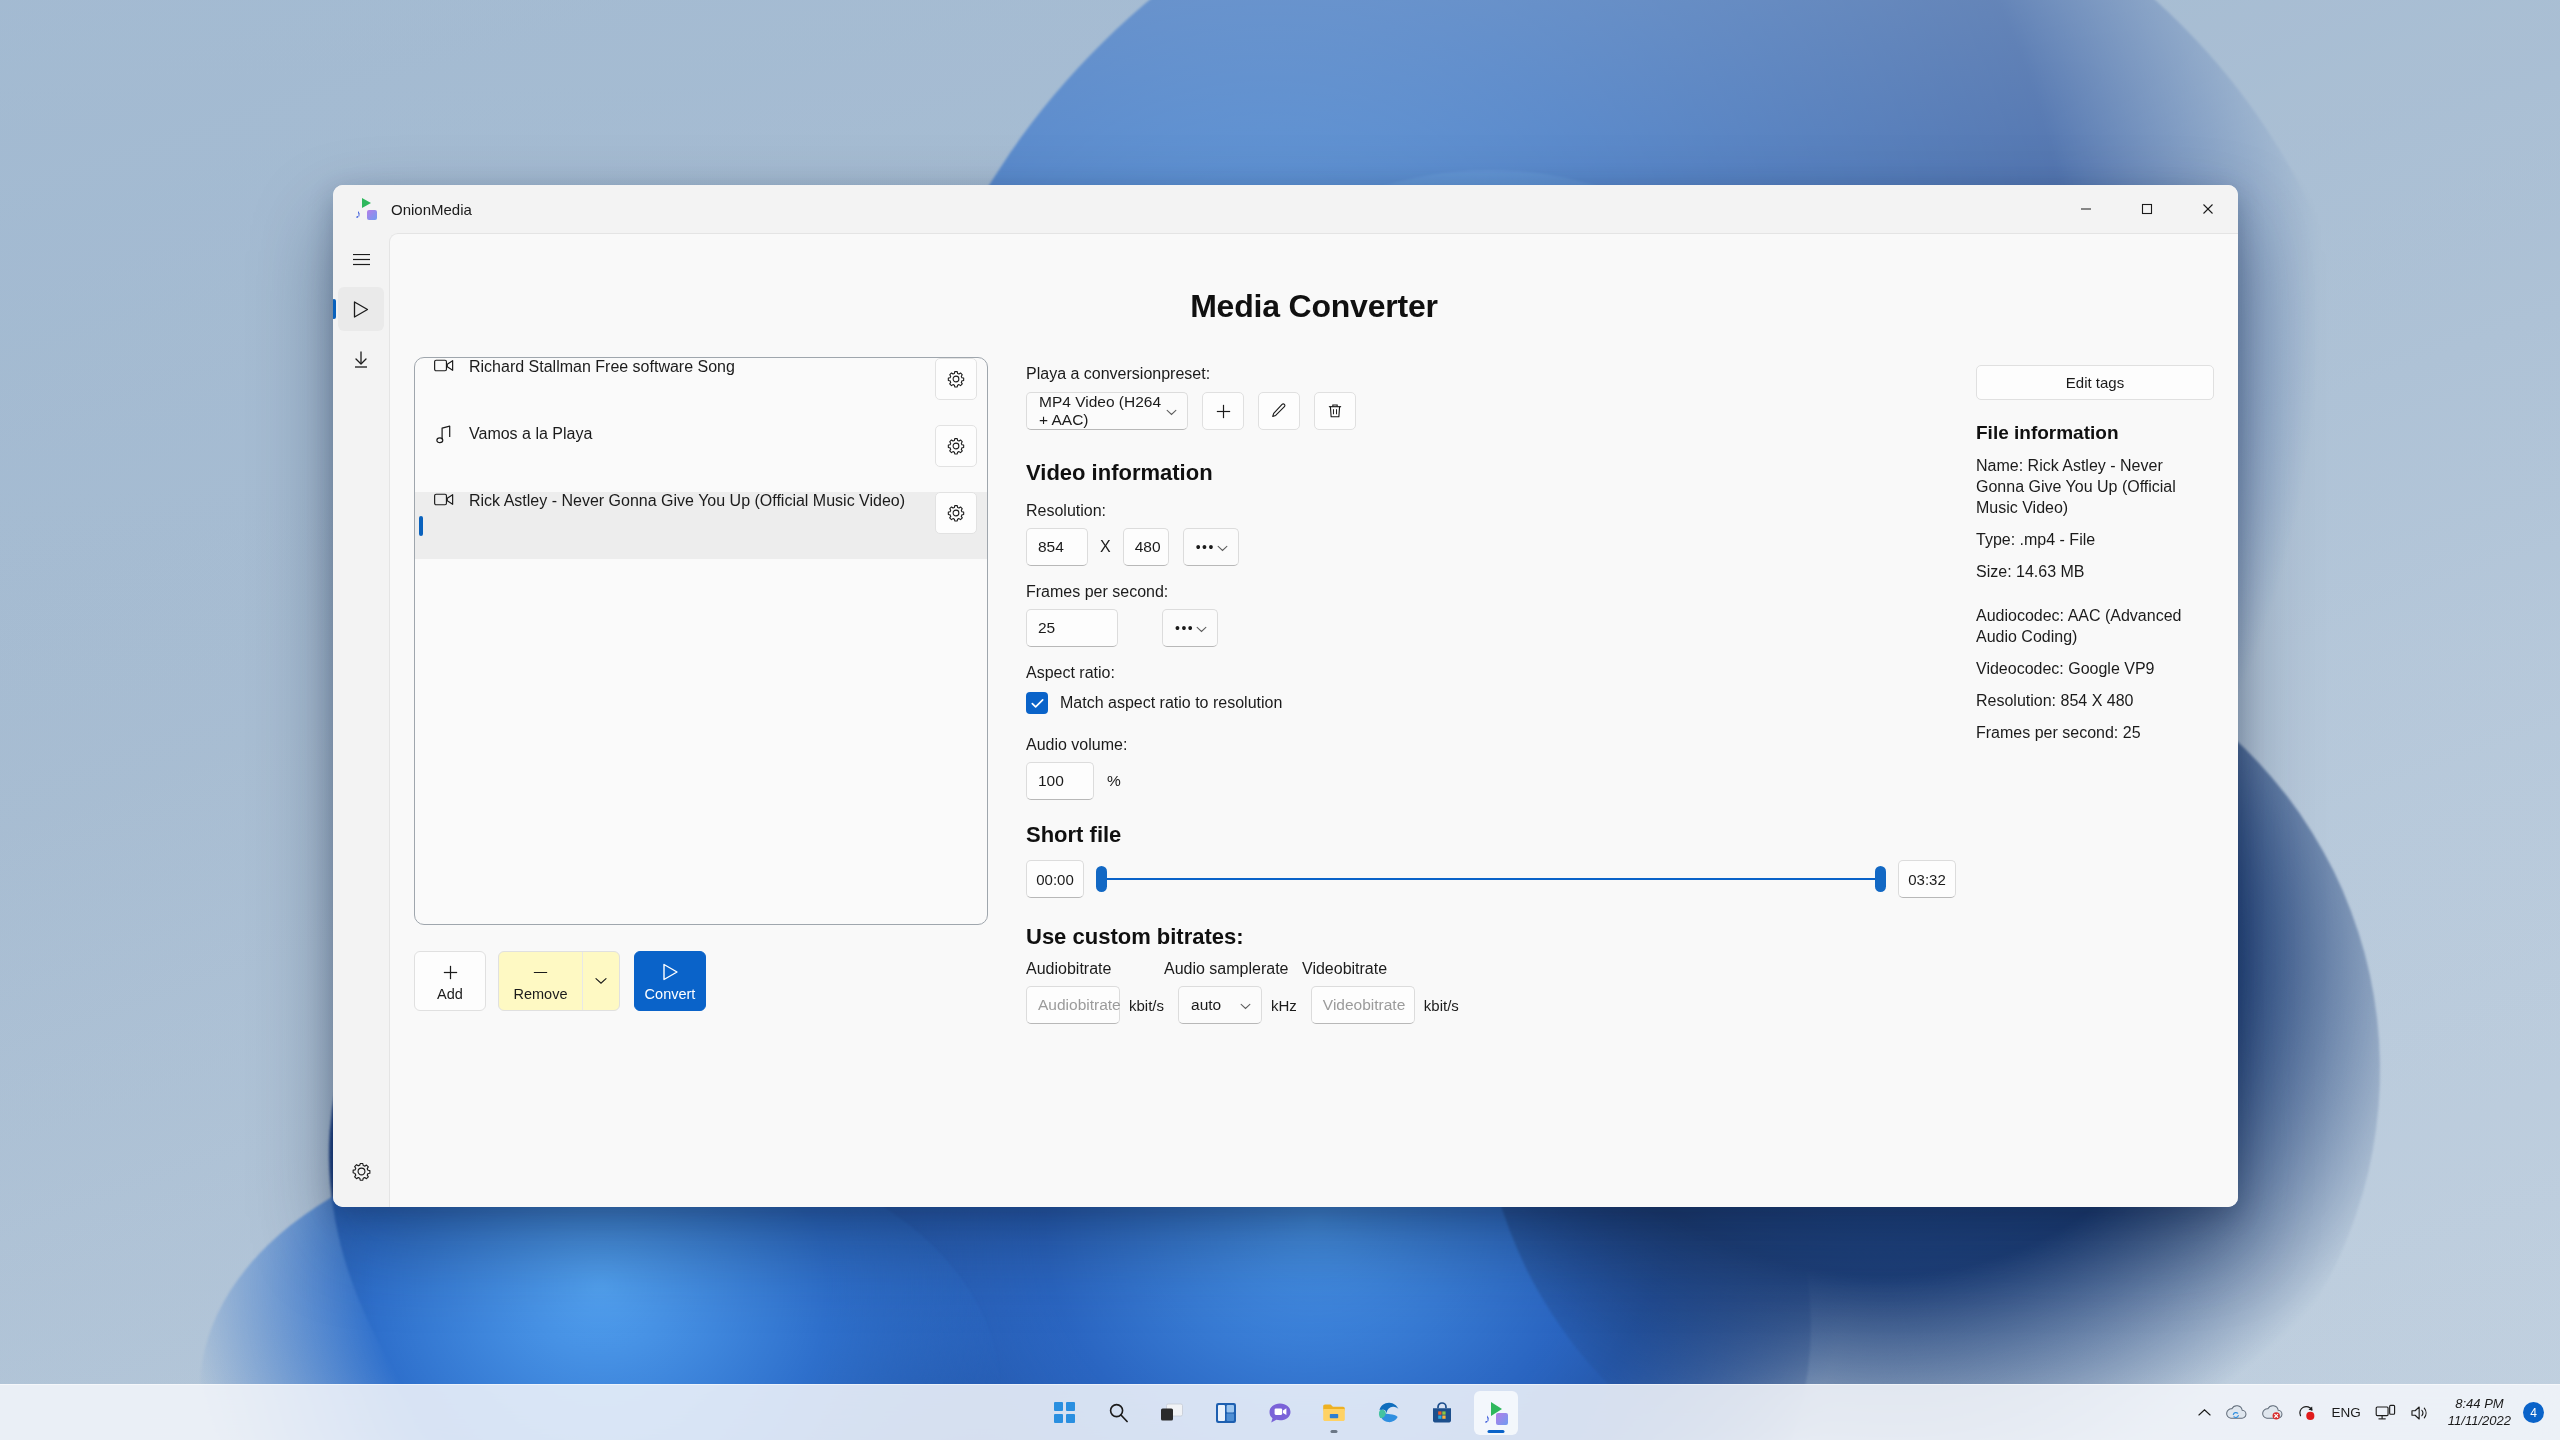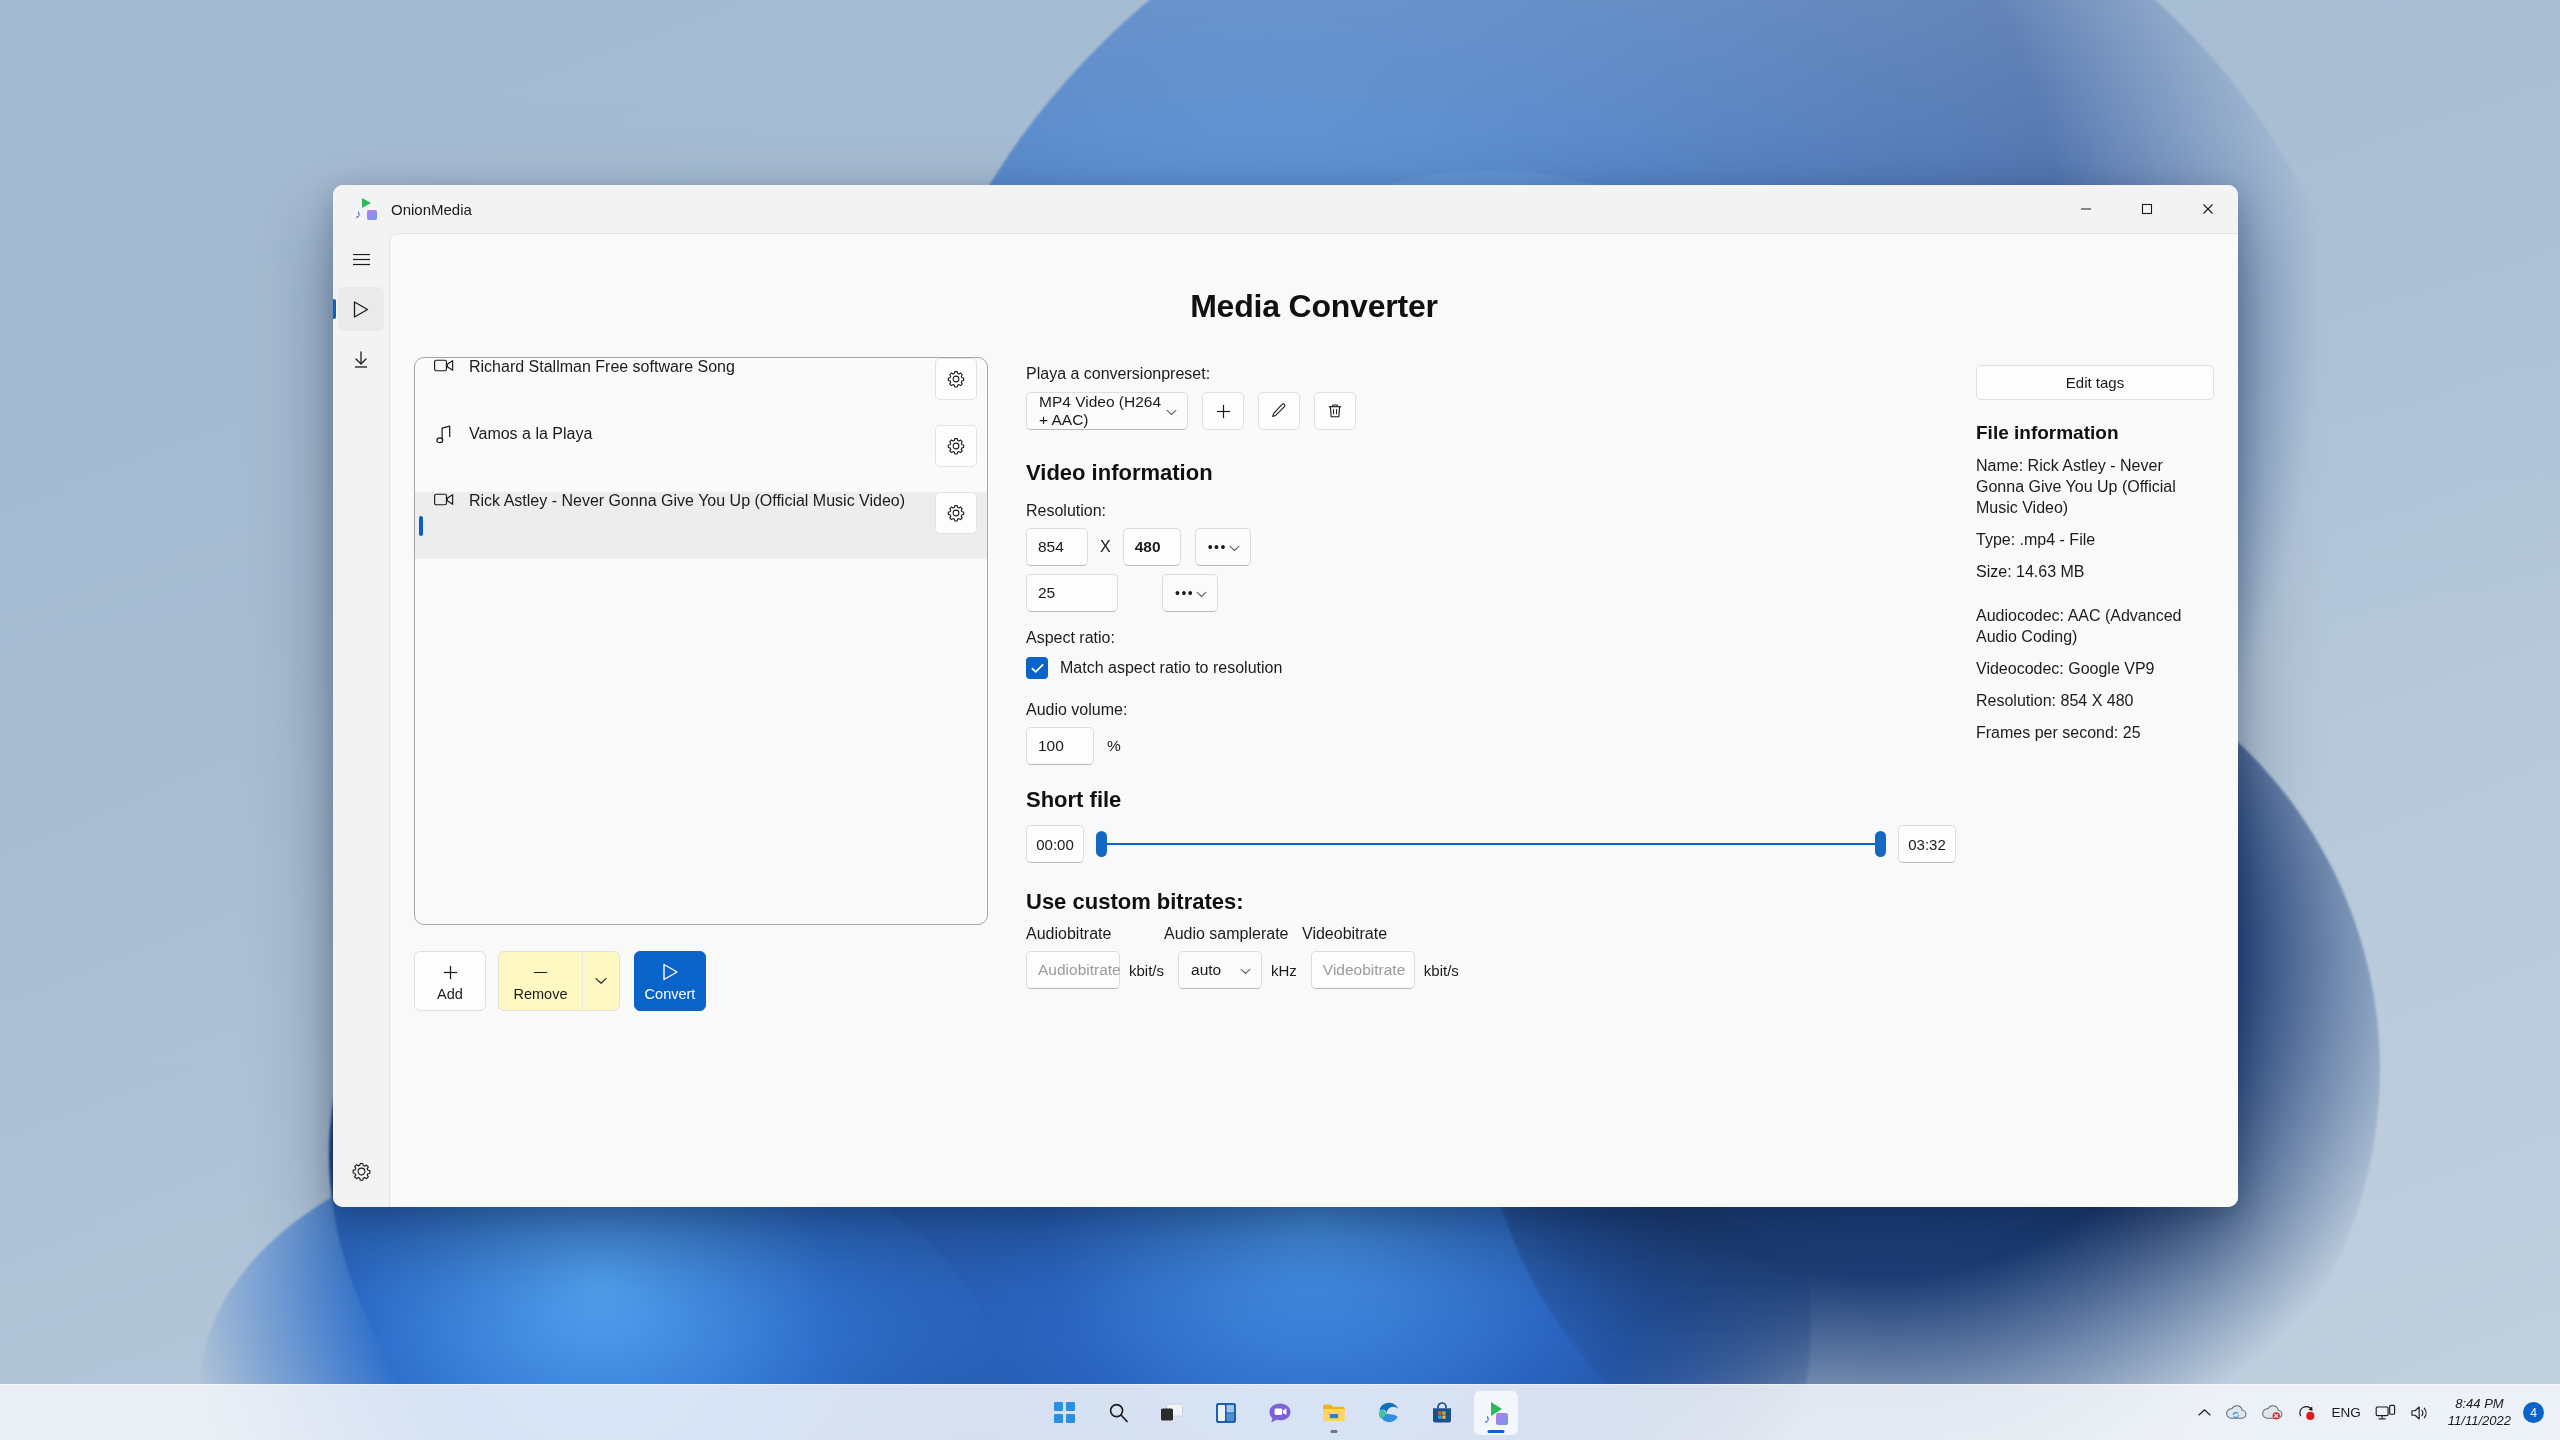--- a/index.html
+++ b/index.html
@@ -266,21 +266,21 @@
   .chev { color: #5c5c5c; }
 
   #preset-label { margin-top: 8px; }
   #preset-row { margin-top: 9px; gap: 14px; }
   #preset-combo { width: 162px; }
   #video-info-head { margin-top: 30px; }
   #res-label { margin-top: 16px; }
   #res-row { margin-top: 8px; }
   #res-w { width: 62px; }
   #res-x { margin: 0 12px; font-size: 16px; color: #1b1b1b; }
-  #res-h { width: 58px; font-weight: bold; }
+  #res-h { width: 46px; }
   #res-more { width: 56px; margin-left: 14px; }
   #fps-label { margin-top: 17px; }
   #fps-row { margin-top: 8px; gap: 32px; }
   #fps-field { width: 92px; }
   #fps-more { width: 56px; margin-left: 12px; }
   #ar-label { margin-top: 17px; }
   #ar-row { margin-top: 10px; }
   .check {
     width: 22px; height: 22px; border-radius: 4px;
     background: #0a63c9;
@@ -603,20 +603,21 @@
             <div class="combo" id="res-more">
               <span style="letter-spacing:1.5px;font-size:14px;line-height:1;">•••</span>
               <span class="chev">
                 <svg width="11" height="7" viewBox="0 0 12 8">
                     <path d="M1 1.6 L6 6.2 L11 1.6" fill="none" stroke="currentColor" stroke-width="1.2" stroke-linecap="round"></path>
                   </svg>
               </span>
             </div>
           </div>
 
+          <div class="lbl" id="fps-label">Frames per second:</div>
           <div class="row" id="fps-row">
             <div class="field" id="fps-field">25</div>
             <div class="combo" id="fps-more">
               <span style="letter-spacing:1.5px;font-size:14px;line-height:1;">•••</span>
               <span class="chev">
                 <svg width="11" height="7" viewBox="0 0 12 8">
                     <path d="M1 1.6 L6 6.2 L11 1.6" fill="none" stroke="currentColor" stroke-width="1.2" stroke-linecap="round"></path>
                   </svg>
               </span>
             </div>

